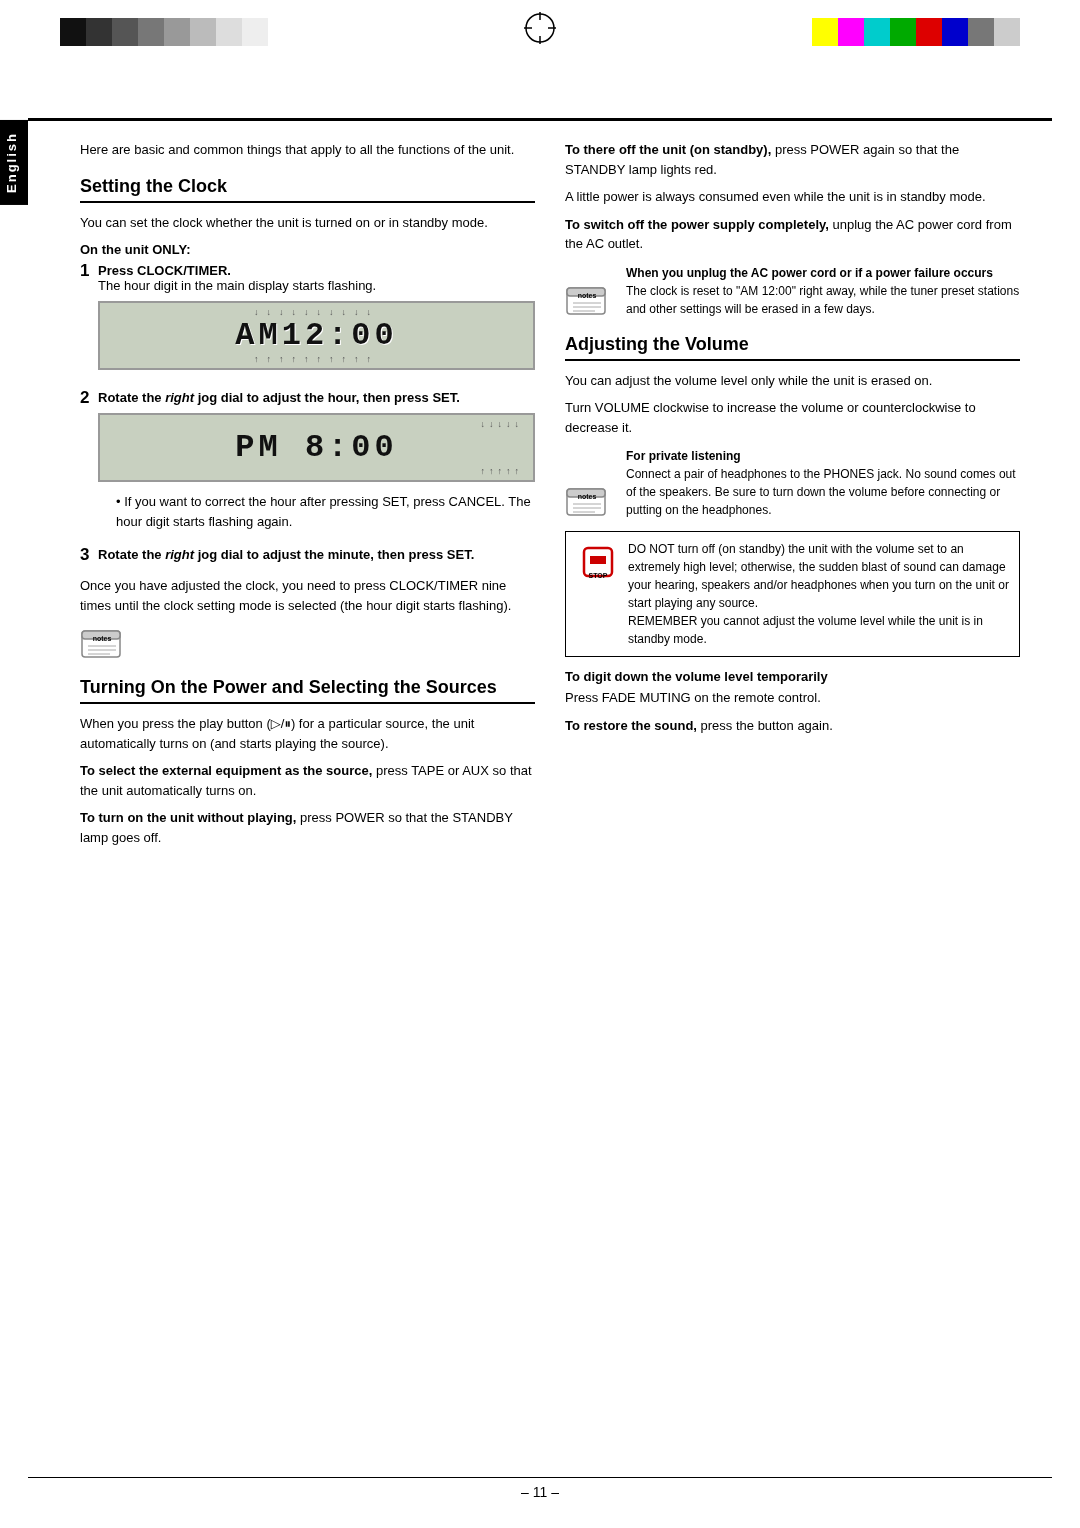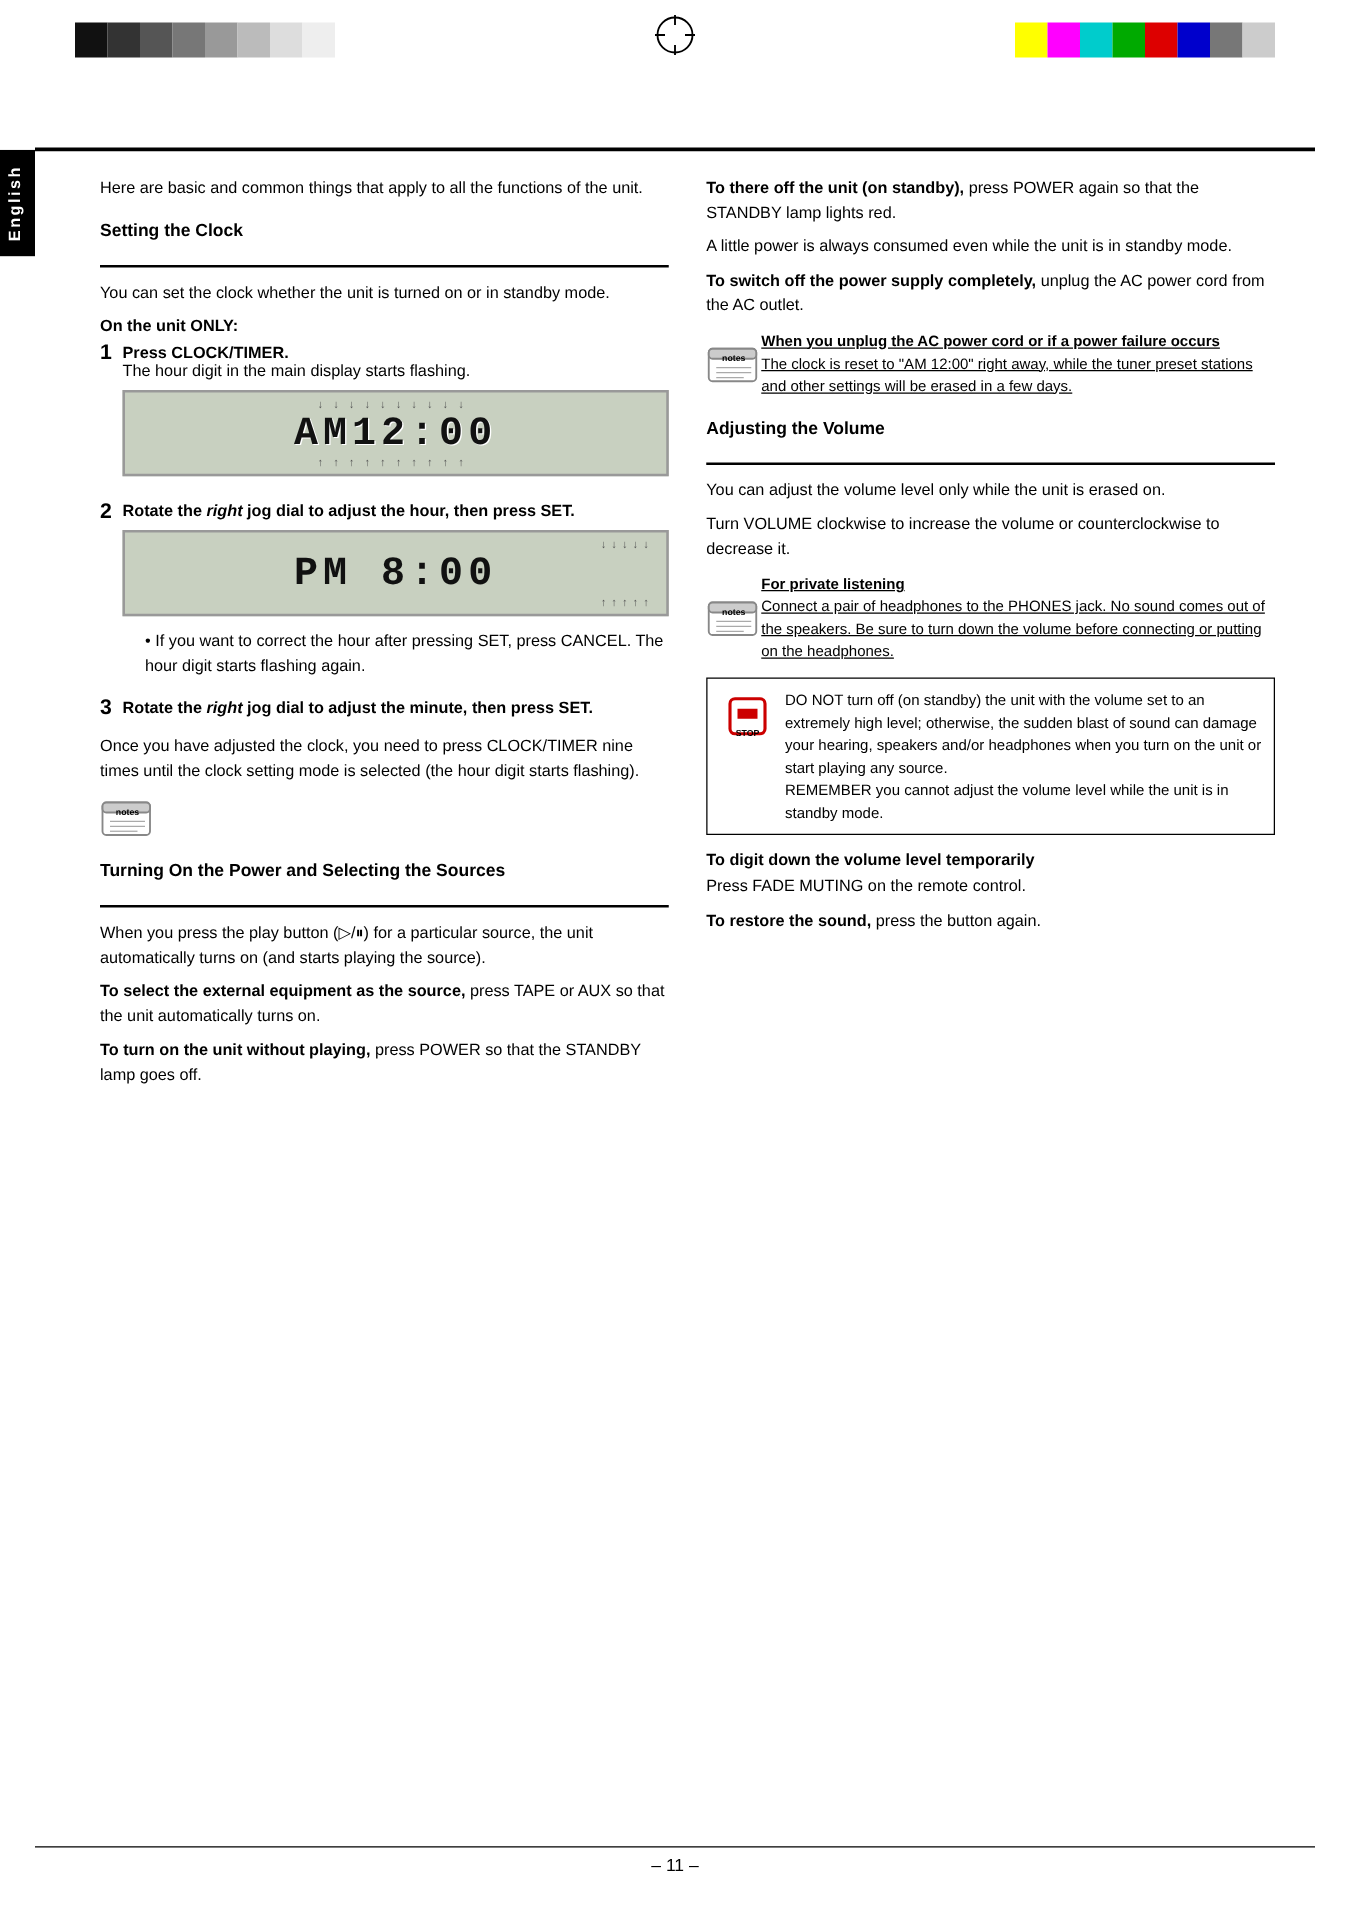--- a/index.html
+++ b/index.html
@@ -101,24 +101,24 @@
       min-width: 0;
     }
 
     
     .right-col {
       flex: 1;
       min-width: 0;
     }
 
     .section-title {
-      font-size: 14px;
+      font-size: 18px;
       font-weight: bold;
       border-bottom: 2px solid #000;
-      padding-bottom: 20px;
+      padding-bottom: 4px;
       margin-bottom: 10px;
       margin-top: 16px;
     }
 
     .section-title:first-child {
       margin-top: 0;
     }
 
     p {
       margin-bottom: 8px;
@@ -159,25 +159,24 @@
       margin-bottom: 6px;
       line-height: 1.5;
     }
     .bullet-item::before {
       content: '• ';
     }
 
     
     .notes-box {
       display: flex;
-      align-items: center;
-      gap: 0;
+      align-items: flex-end;
+      gap: 17px;
       margin: 10px 0;
       border: none;
-      text-decoration: underline;
     }
 
     .notes-icon {
       flex-shrink: 0;
       width: 44px;
       height: 36px;
     }
 
     .notes-text {
       font-size: 12px;

